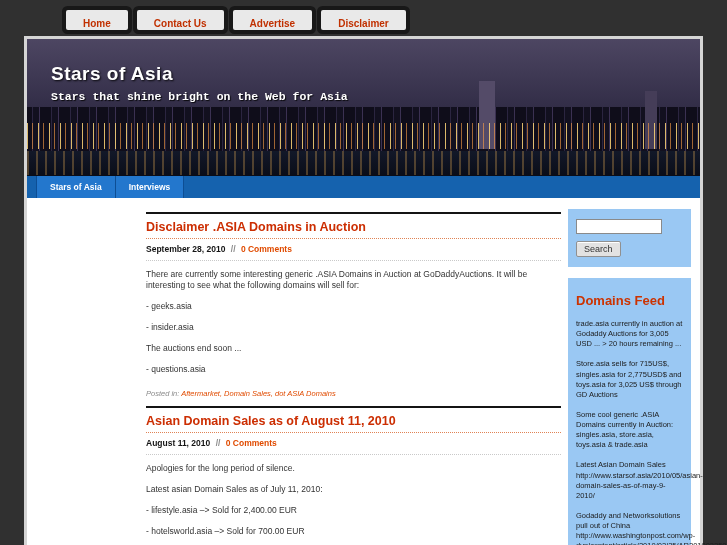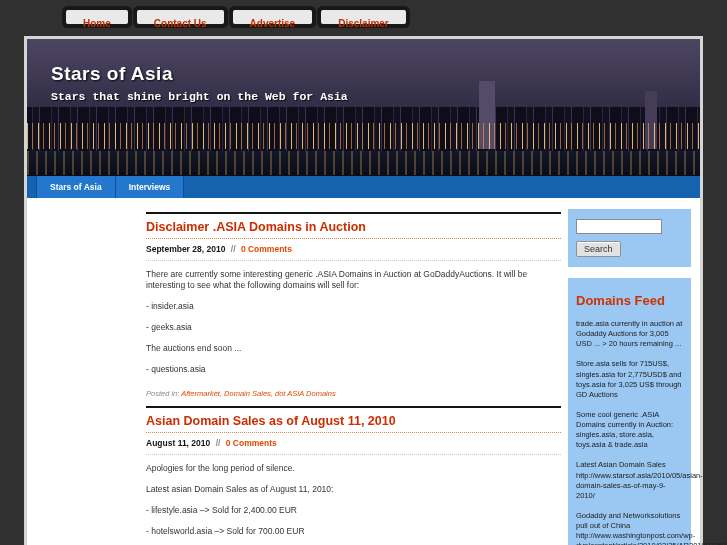--- a/index.html
+++ b/index.html
@@ -13,21 +13,21 @@
   
   .tabs {
     position:absolute; top:10px; left:66px;
     display:flex; gap:9px; z-index:10;
   }
   .tab {
     background:#e9e9e9;
     color:#c13000;
     font-weight:bold;
     font-size:10px;
-    height:14px; line-height:28px;
+    height:20px; line-height:28px;
     padding:0 17px;
     border-radius:2px;
     box-shadow:0 0 0 4px #181818;
     cursor:pointer;
     white-space:nowrap;
   }
 
   
   .frame {
     position:absolute; left:24px; top:36px;
@@ -210,40 +210,40 @@
 
       <article class="post">
         <div class="post-topline"></div>
         <h2 class="post-title">Disclaimer .ASIA Domains in Auction</h2>
         <div class="post-meta">
           <span>September 28, 2010</span>
           <span class="sep">//</span>
           <span class="comments">0 Comments</span>
         </div>
         <p>There are currently some interesting generic .ASIA Domains in Auction at GoDaddyAuctions.  It will be interesting to see what the following domains will sell for:</p>
+        <p>- geeks.asia</p>
         <p>- insider.asia</p>
-        <p>- geeks.asia</p>
         <p>The auctions end soon ...</p>
         <p>- questions.asia</p>
         <div class="posted-in">
           <span>Posted in:</span>
           <span class="cat">Aftermarket</span><span class="cat">Domain Sales</span><span class="cat">dot ASIA Domains</span>
         </div>
       </article>
 
       <article class="post" style="margin-top:0">
         <div class="post-topline"></div>
         <h2 class="post-title">Asian Domain Sales as of August 11, 2010</h2>
         <div class="post-meta">
           <span>August 11, 2010</span>
           <span class="sep">//</span>
           <span class="comments">0 Comments</span>
         </div>
         <p>Apologies for the long period of silence.</p>
-        <p>Latest asian Domain Sales as of August 11, 2010:</p>
+        <p>Latest asian Domain Sales as of July 11, 2010:</p>
         <p>- lifestyle.asia –&gt; Sold for 2,400.00 EUR</p>
         <p>- hotelsworld.asia –&gt; Sold for 700.00 EUR</p>
 
       </article>
 
     </div>
 
     <div class="side-col">
 
       <div class="widget">

